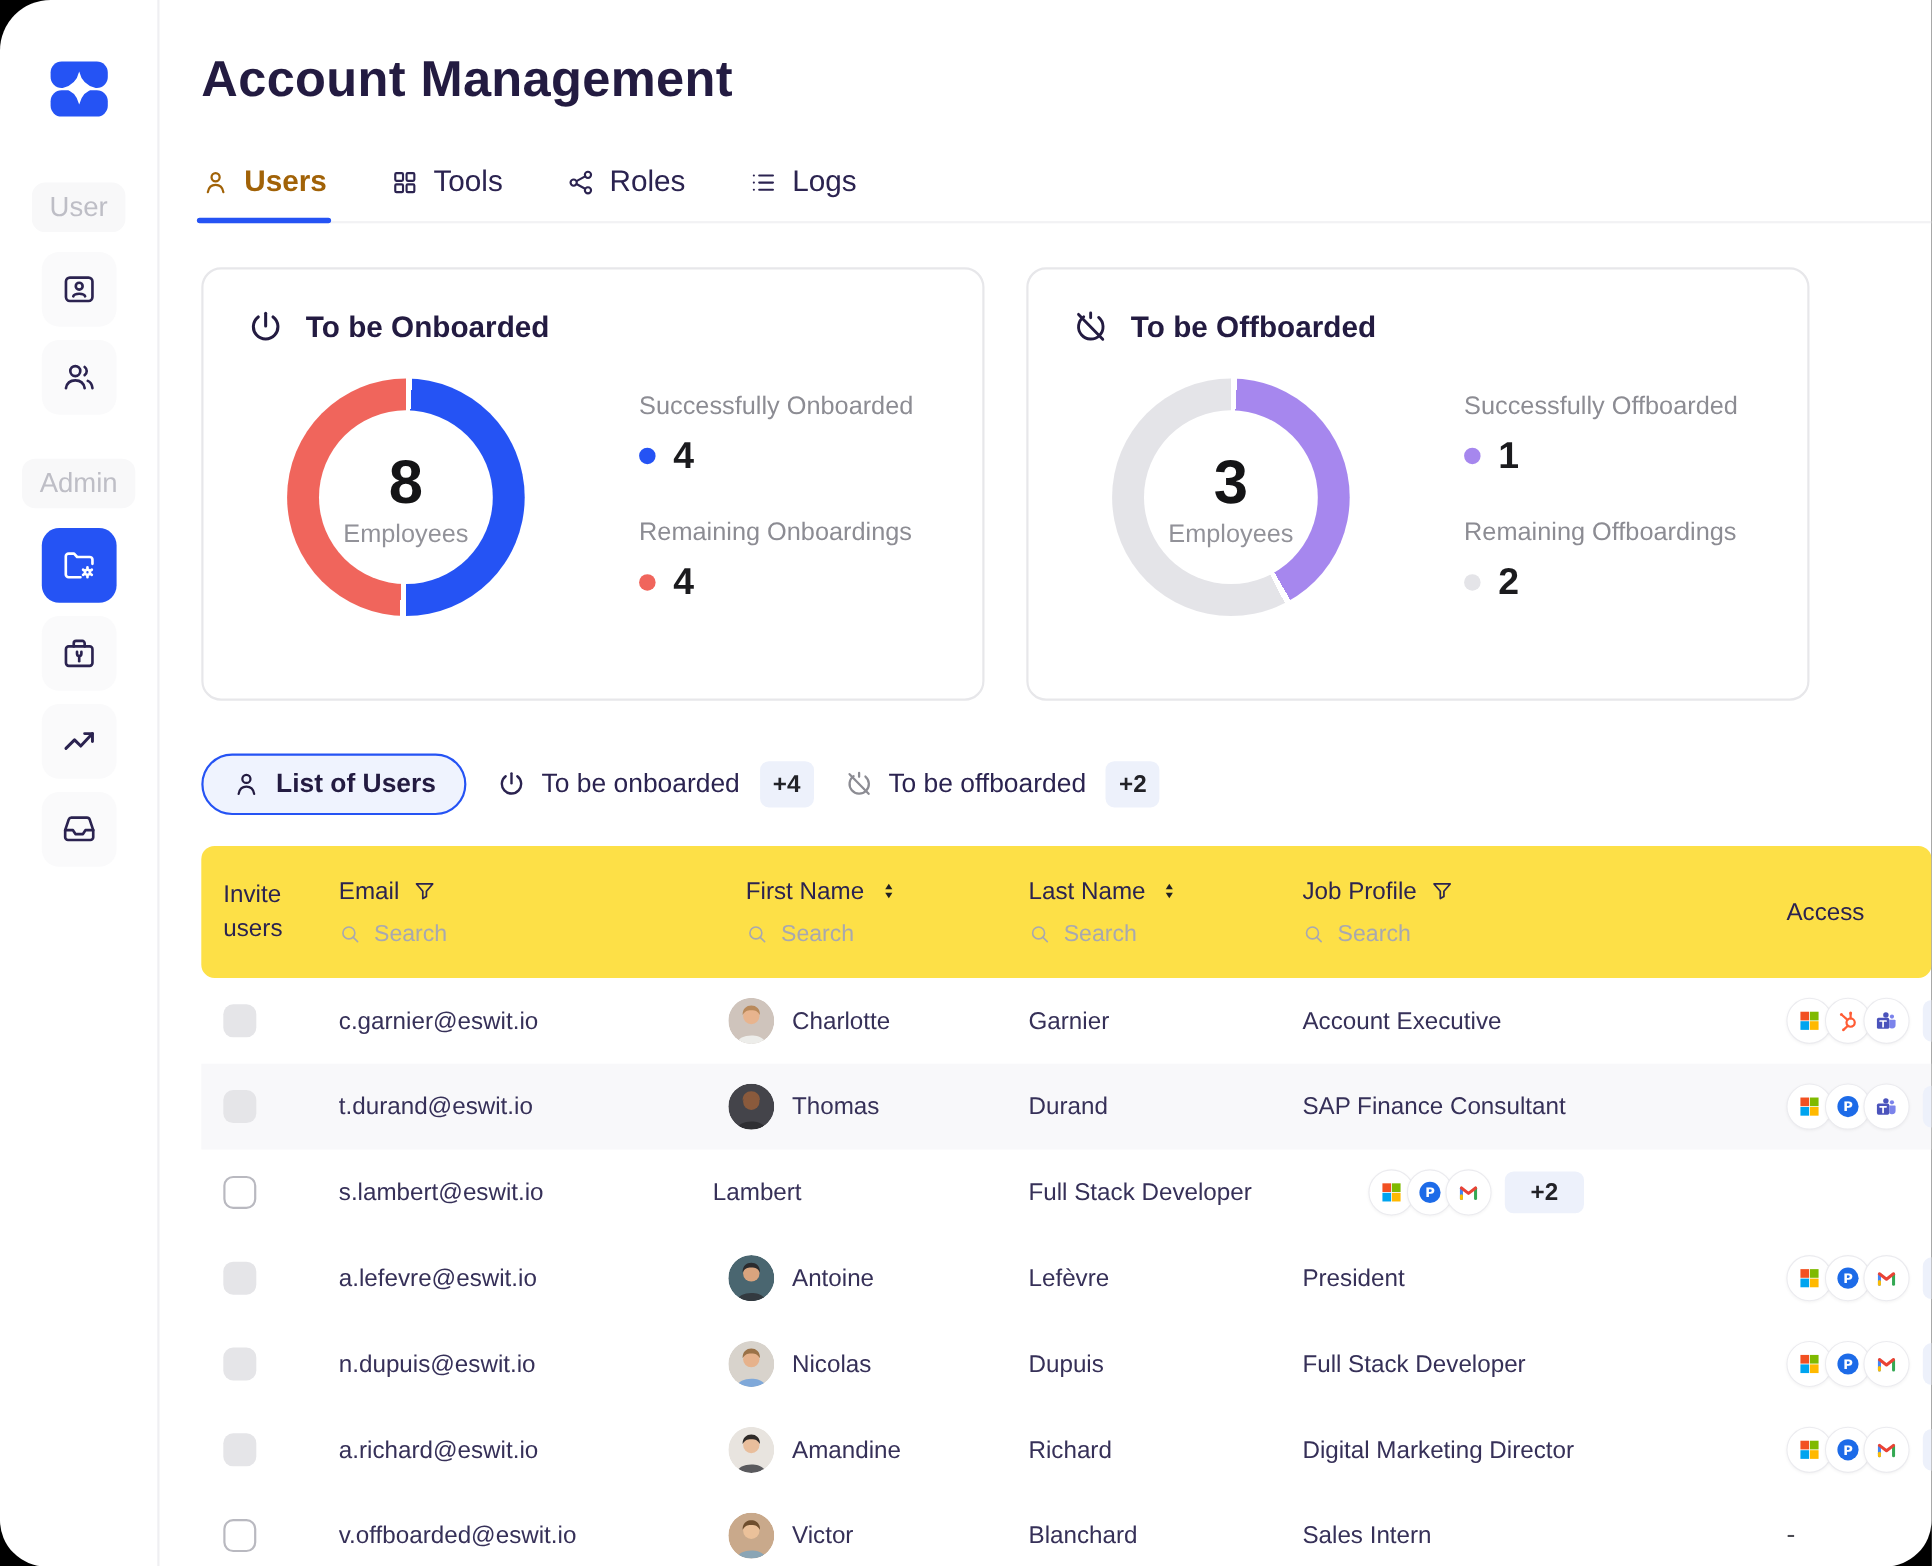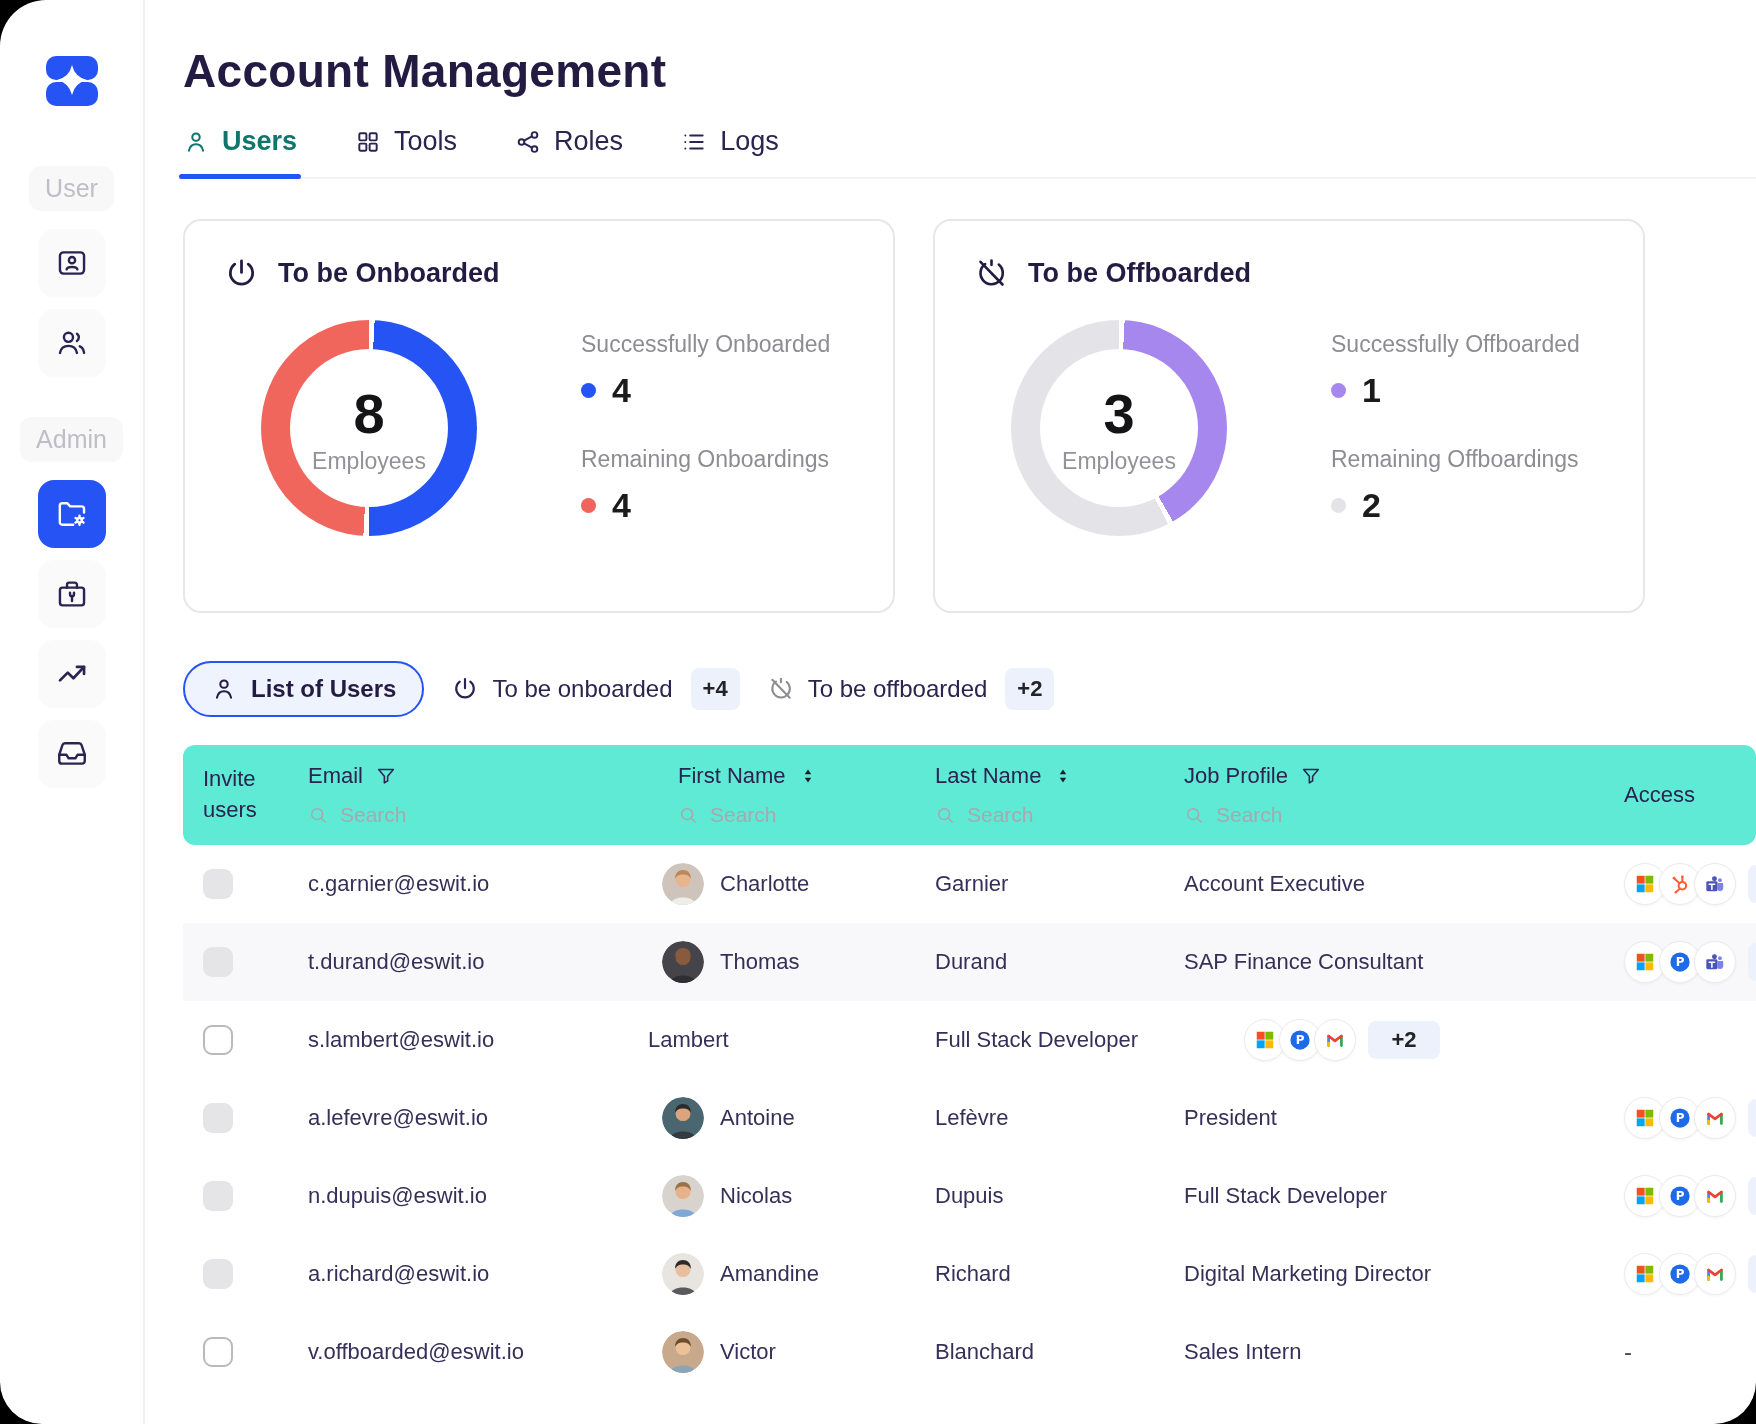--- a/index.html
+++ b/index.html
@@ -12,26 +12,26 @@
   .sidebar{width:145px;flex-shrink:0;border-right:2px solid #EFEFF2;display:flex;flex-direction:column;align-items:center;padding-top:48px;box-sizing:border-box;}
   .logo{width:64px;height:64px;margin-bottom:54px;}
   .side-label{font-size:25px;color:#BEBEC6;background:#F8F8F9;border-radius:12px;padding:8px 16px;margin:0 0 12px;}
   .side-label:not(:first-child){margin-top:34px;}
   .side-btn{width:68px;height:68px;border-radius:16px;display:flex;align-items:center;justify-content:center;margin:6px 0;background:#FAFAFB;color:#2B2350;cursor:pointer;}
   .side-btn .icon{width:34px;height:34px;}
   .side-btn.active{background:#2553F4;color:#fff;}
 
   
   .main{flex:1;padding:44px 0 0 38px;box-sizing:border-box;overflow:hidden;}
-  h1{margin:0 0 28px;font-size:46px;font-weight:600;color:#231B41;letter-spacing:.3px;}
+  h1{margin:0 0 52px;font-size:46px;font-weight:600;color:#231B41;letter-spacing:.3px;}
 
   .tabs{display:flex;gap:58px;border-bottom:2px solid #F2F2F4;width:1573px;}
   .tab{display:flex;align-items:center;gap:13px;font-size:27px;color:#2B2350;padding-bottom:20px;position:relative;cursor:pointer;}
   .tab .icon{width:26px;height:26px;}
-  .tab.active{color:#0f766e;font-weight:600;}
+  .tab.active{color:#a16207;font-weight:600;}
   .tab.active::after{content:"";position:absolute;bottom:-2px;left:-4px;right:-4px;height:5px;background:#2553F4;border-radius:3px;}
 
   .cards{display:flex;gap:38px;margin-top:40px;}
   .card{width:712px;height:394px;border:2px solid #E7E7EA;border-radius:18px;box-sizing:border-box;padding:36px 40px;background:#fff;}
   .card-head{display:flex;align-items:center;gap:20px;font-size:27px;font-weight:700;color:#231B41;}
   .card-head .icon{width:33px;height:33px;}
   .card-body{display:flex;align-items:center;margin-top:30px;}
   .donut{width:216px;height:216px;border-radius:50%;position:relative;margin-left:36px;flex-shrink:0;}
   .donut-hole{position:absolute;inset:29px;background:#fff;border-radius:50%;display:flex;flex-direction:column;align-items:center;justify-content:center;}
   .donut-value{font-size:56px;font-weight:600;color:#141416;}
@@ -45,21 +45,21 @@
   .chips{display:flex;align-items:center;gap:28px;margin-top:48px;}
   .chip{display:flex;align-items:center;gap:14px;font-size:24px;color:#2B2350;cursor:pointer;}
   .chip .icon{width:26px;height:26px;}
   .chip.active{border:2px solid #2553F4;background:#EFF3FE;border-radius:28px;height:56px;padding:0 26px;font-weight:700;color:#231B41;box-sizing:border-box;}
   .chip .muted{color:#8C8C93;}
   .chip-badge{background:#EDF1FB;border-radius:8px;padding:8px 12px;font-size:22px;font-weight:600;color:#222227;margin-left:4px;}
 
   
   .table{margin-top:28px;width:1573px;}
   .grid-cols{display:grid;grid-template-columns:100px 365px 262px 250px 340px 1fr;}
-  .thead{background:#5eead4;border-radius:12px;height:100px;align-items:center;}
+  .thead{background:#fde047;border-radius:12px;height:120px;align-items:center;}
   .th{display:flex;flex-direction:column;gap:13px;justify-content:center;}
   .th-label{display:flex;align-items:center;gap:12px;font-size:22px;font-weight:500;color:#2B2350;}
   .th-ctl{width:22px;height:22px;color:#2B2350;cursor:pointer;}
   .th-sort{width:20px;height:20px;color:#1F1F24;cursor:pointer;}
   .th-search{display:flex;align-items:center;gap:10px;color:#A8A8B0;}
   .th-search .icon{width:20px;height:20px;}
   .th-search input{border:0;background:transparent;outline:none;font-size:21px;color:#3A3A40;width:150px;font-family:inherit;}
   .th-search input::placeholder{color:#A8A8B0;}
   .th-invite{font-size:22px;font-weight:500;color:#2B2350;line-height:1.4;padding-left:20px;}
   .thead > :nth-child(2), .trow > :nth-child(2){padding-left:25px;}

